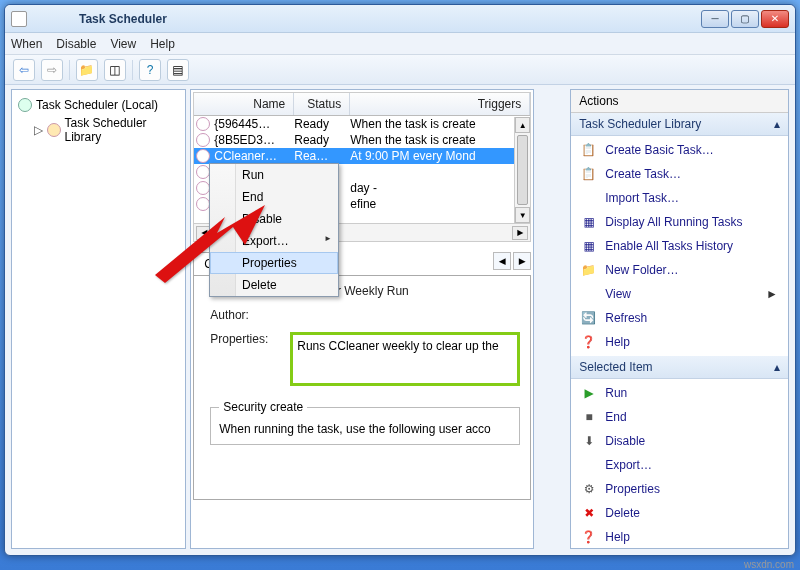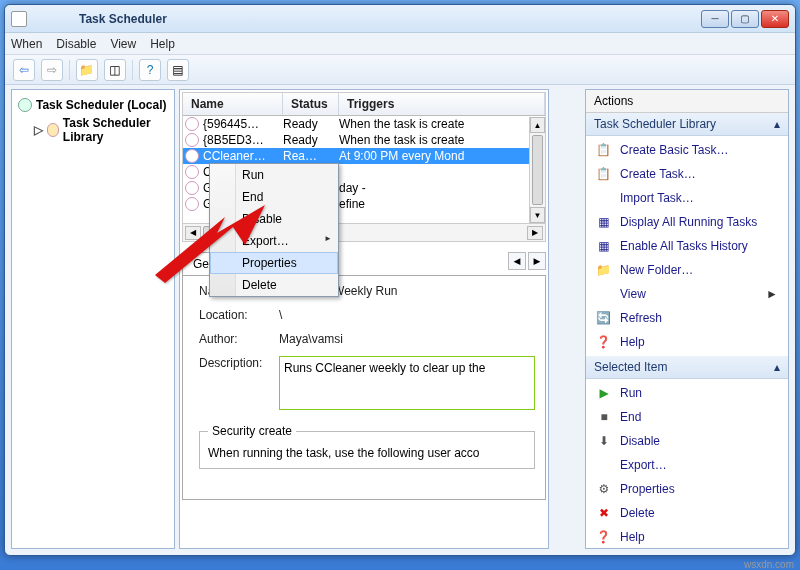--- a/index.html
+++ b/index.html
@@ -11,28 +11,28 @@
 .winbtns { display: flex; gap: 2px; }
 .winbtn { width: 28px; height: 18px; border: 1px solid #5a7fb0; border-radius: 3px; background: linear-gradient(#e7eff9,#c2d6ef); display: flex; align-items: center; justify-content: center; font-size: 10px; color: #234; }
 .winbtn.close { background: linear-gradient(#f28b82,#d93025); border-color: #a52714; color: #fff; }
 .menubar { height: 22px; background: #eef3fa; display: flex; align-items: center; padding: 0 6px; gap: 14px; border-bottom: 1px solid #d0dae6; }
 .menubar span { color: #2a2a2a; }
 .toolbar { height: 30px; background: linear-gradient(#f4f8fd,#e3ecf7); display: flex; align-items: center; gap: 6px; padding: 0 8px; border-bottom: 1px solid #c3d2e5; }
 .tbtn { width: 22px; height: 22px; border: 1px solid #bcd; border-radius: 3px; background: #fdfdfd; display: flex; align-items: center; justify-content: center; }
 .tsep { width: 1px; height: 20px; background: #cbd8e8; }
 .content { flex: 1; display: flex; padding: 4px 6px 6px 6px; gap: 4px; overflow: hidden; }
 .pane { background: #fff; border: 1px solid #9fb6d4; }
-.tree { width: 180px; padding: 6px 4px; font-weight: bold; }
+.tree { width: 180px; padding: 6px 4px; }
 .tree-item { display: flex; align-items: center; gap: 4px; padding: 2px 2px; }
 .tree-item .ico { width: 14px; height: 14px; border-radius: 7px; border: 1px solid #7a9; background: #dfe; }
 .tree-sub { margin-left: 16px; }
 .center { flex: 1; display: flex; flex-direction: column; padding: 2px; }
 .listwrap { height: 150px; border: 1px solid #ccc; display: flex; flex-direction: column; position: relative; }
 .listhead { display: flex; background: linear-gradient(#fdfdfd,#ebf0f7); border-bottom: 1px solid #bbb; }
-.listhead div { padding: 4px 8px; border-right: 1px solid #d0d8e3; font-weight: 700; color: #222; }
+.listhead div { padding: 4px 8px; border-right: 1px solid #d0d8e3; font-weight: 400; color: #222; text-align: right; }
 .col-name { width: 100px; }
 .col-status { width: 56px; }
 .col-trig { flex: 1; }
 .listbody { flex: 1; overflow: hidden; font-weight: normal; font-size: 11px; }
 .row { display: flex; align-items: center; padding: 1px 2px; white-space: nowrap; overflow: hidden; }
 .row .ico { width: 14px; height: 14px; border-radius: 7px; border: 1px solid #c9b; background: #fff; margin-right: 4px; flex-shrink: 0; }
 .row span:nth-child(2){ width: 80px; overflow: hidden; text-overflow: ellipsis; }
 .row span:nth-child(3){ width: 56px; }
 .row span:nth-child(4){ flex: 1; overflow: hidden; text-overflow: ellipsis; }
 .row.sel { background: #3397ff; color: #fff; }
@@ -44,21 +44,21 @@
 .vsb .thumb{flex:1;margin:2px;border:1px solid #aaa;background:#ddd;border-radius:2px;}
 .tabs { display: flex; margin-top: 10px; border-bottom: 1px solid #aaa; }
 .tab { padding: 4px 10px; border: 1px solid #aaa; border-bottom: none; background: #f0f4fa; margin-right: 2px; border-radius: 3px 3px 0 0; }
 .tab.active { background: #fff; }
 .tabnav { margin-left: auto; display:flex; gap:2px; padding-bottom:2px;}
 .tabnav div{width:18px;height:18px;border:1px solid #bbb;background:#f4f8fd;display:flex;align-items:center;justify-content:center;font-size:9px;}
 .details { border: 1px solid #aaa; border-top: none; padding: 8px 10px 4px 16px; height: 224px; position: relative; overflow: hidden; }
 .frow { display: flex; margin-bottom: 10px; }
 .flabel { width: 80px; color: #222; }
 .fval { flex: 1; color: #222; }
-.descbox { border: 1px solid #84cc16; padding: 4px; height: 54px; width: 256px; overflow:hidden; }
+.descbox { border: 3px solid #84cc16; padding: 4px; height: 54px; width: 230px; overflow:hidden; }
 .fieldset { border: 1px solid #bbb; padding: 8px; margin-top: 14px; }
 .fieldset legend { padding: 0 4px; }
 .actions { width: 225px; display: flex; flex-direction: column; margin-left: 32px; }
 .actions-title { background: #f4f4f4; border-bottom: 1px solid #ccc; padding: 4px 8px; font-weight: 400; }
 .act-section-head { background: linear-gradient(#eaf2fb,#d9e6f5); border-bottom: 1px solid #c3d2e5; padding: 4px 8px; color: #1f3a6d; display:flex; justify-content:space-between; align-items:center;}
 .act-list { padding: 2px 0; }
 .act-item { display: flex; align-items: center; gap: 8px; padding: 4px 10px; color: #1a1a88; }
 .act-ico { width: 16px; height: 16px; display:flex; align-items:center; justify-content:center; font-size:12px; }
 .ctx { position: absolute; left: 204px; top: 158px; width: 130px; background: #f4f4f4; border: 1px solid #8a9aad; box-shadow: 2px 2px 4px rgba(0,0,0,.3); z-index: 50; }
 .ctx .gutter{position:absolute;left:0;top:0;bottom:0;width:26px;background:linear-gradient(#f8f8f8,#e8e8e8);border-right:1px solid #ddd;}
@@ -180,29 +180,24 @@
           <div>◀</div>
           <div>▶</div>
         </div>
       </div>
       <div class="details">
         <div class="frow">
           <div class="flabel">Name:</div>
           <div class="fval">CCleaner Weekly Run</div>
         </div>
         <div class="frow">
-          <div class="flabel">Location:</div>
-          <div class="fval">\</div>
+          <div class="flabel">Author:</div>
         </div>
         <div class="frow">
-          <div class="flabel">Author:</div>
-          <div class="fval">Maya\vamsi</div>
-        </div>
-        <div class="frow">
-          <div class="flabel">Description:</div>
+          <div class="flabel">Properties:</div>
           <div class="descbox">Runs CCleaner weekly to clear up the</div>
         </div>
         <fieldset class="fieldset">
           <legend>Security create</legend>
           <div>When running the task, use the following user acco</div>
         </fieldset>
       </div>
     </div>
 
     <div class="pane actions">

